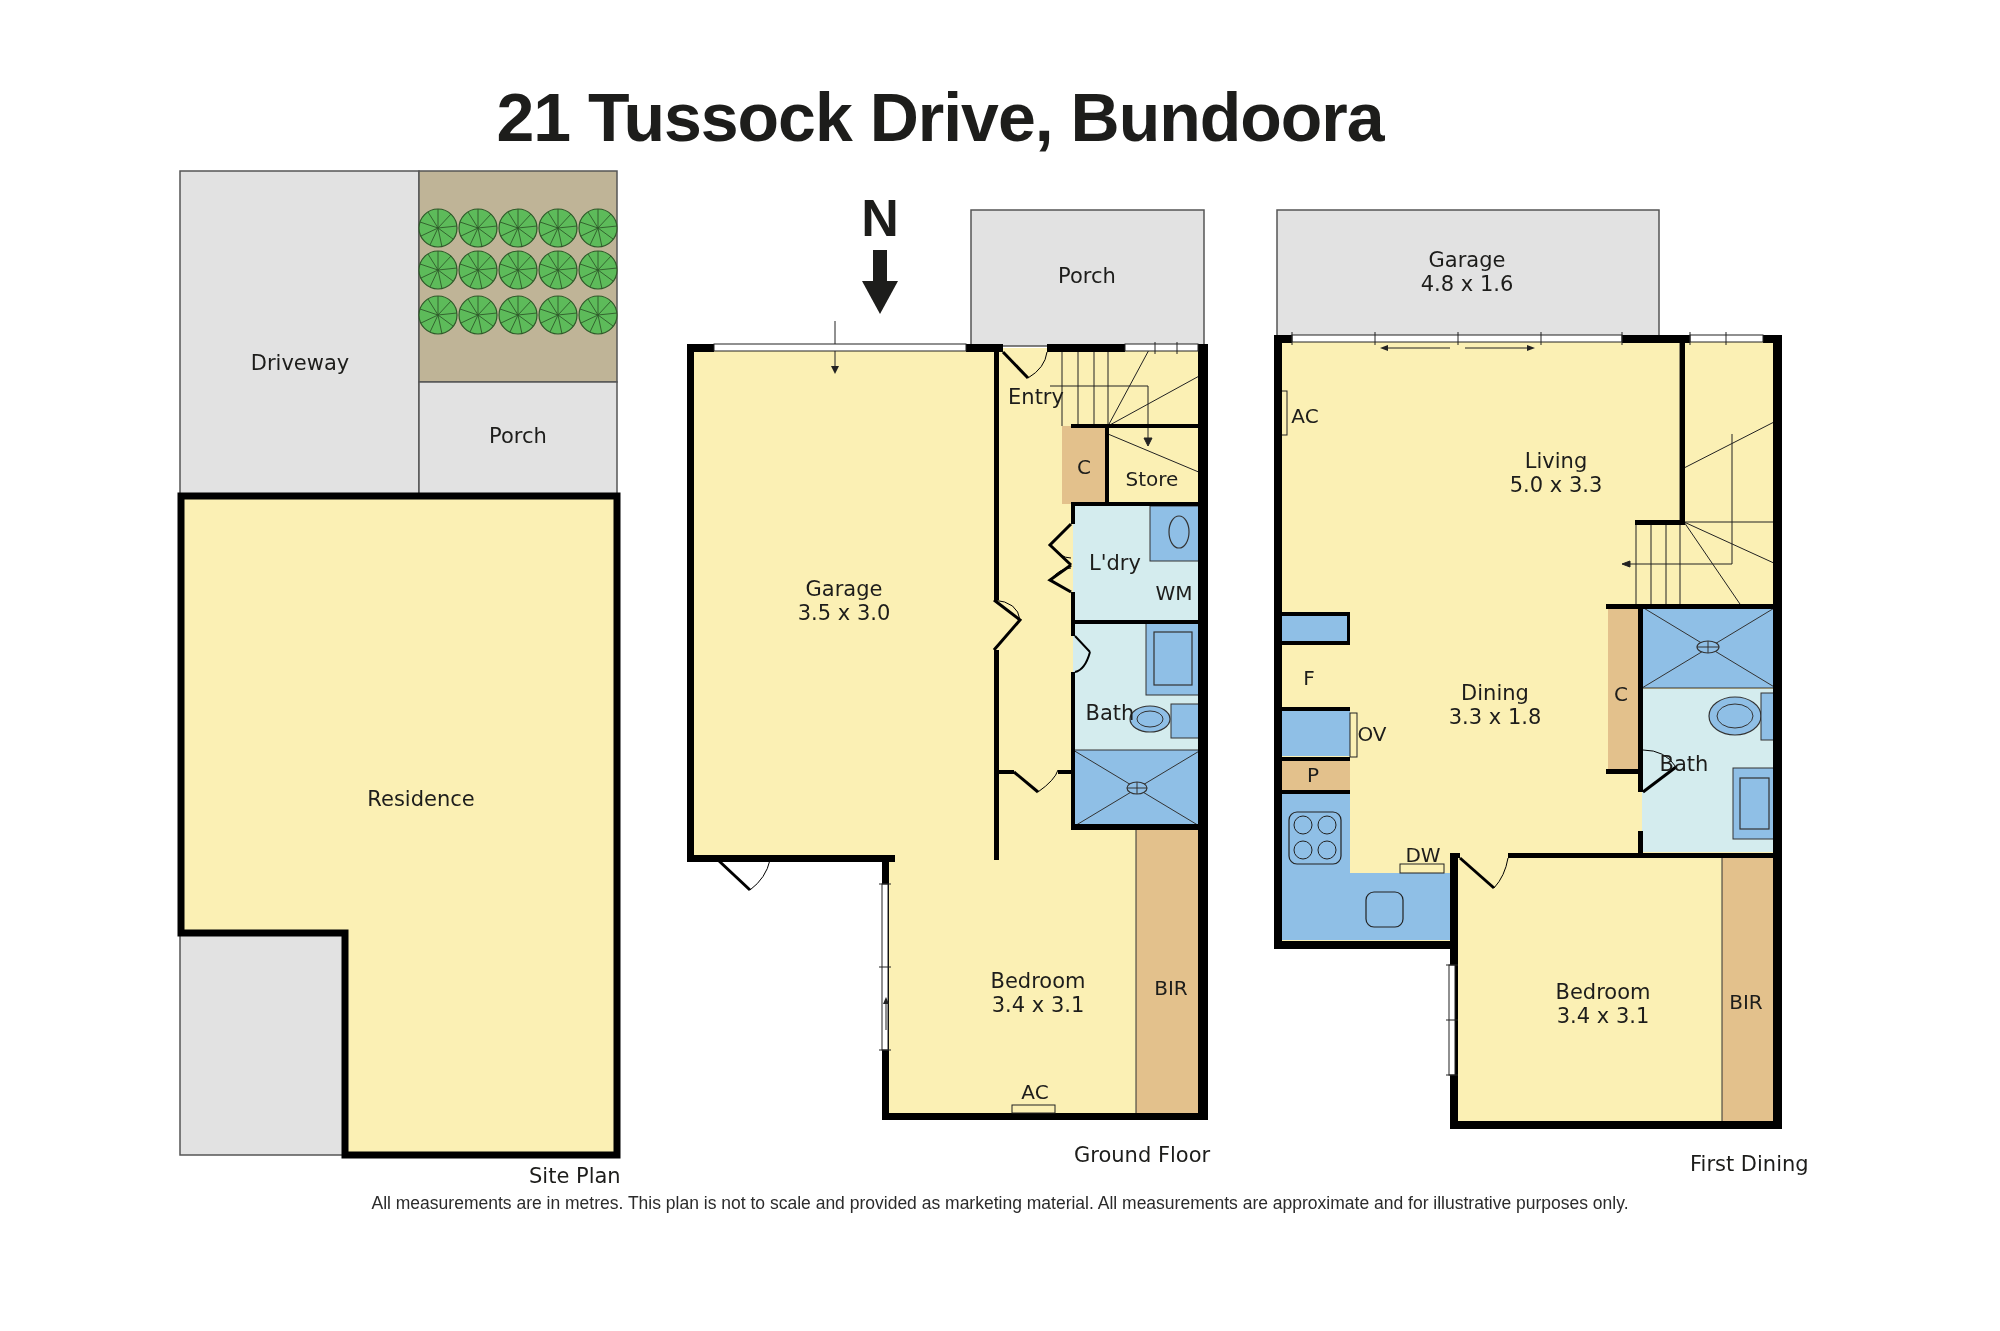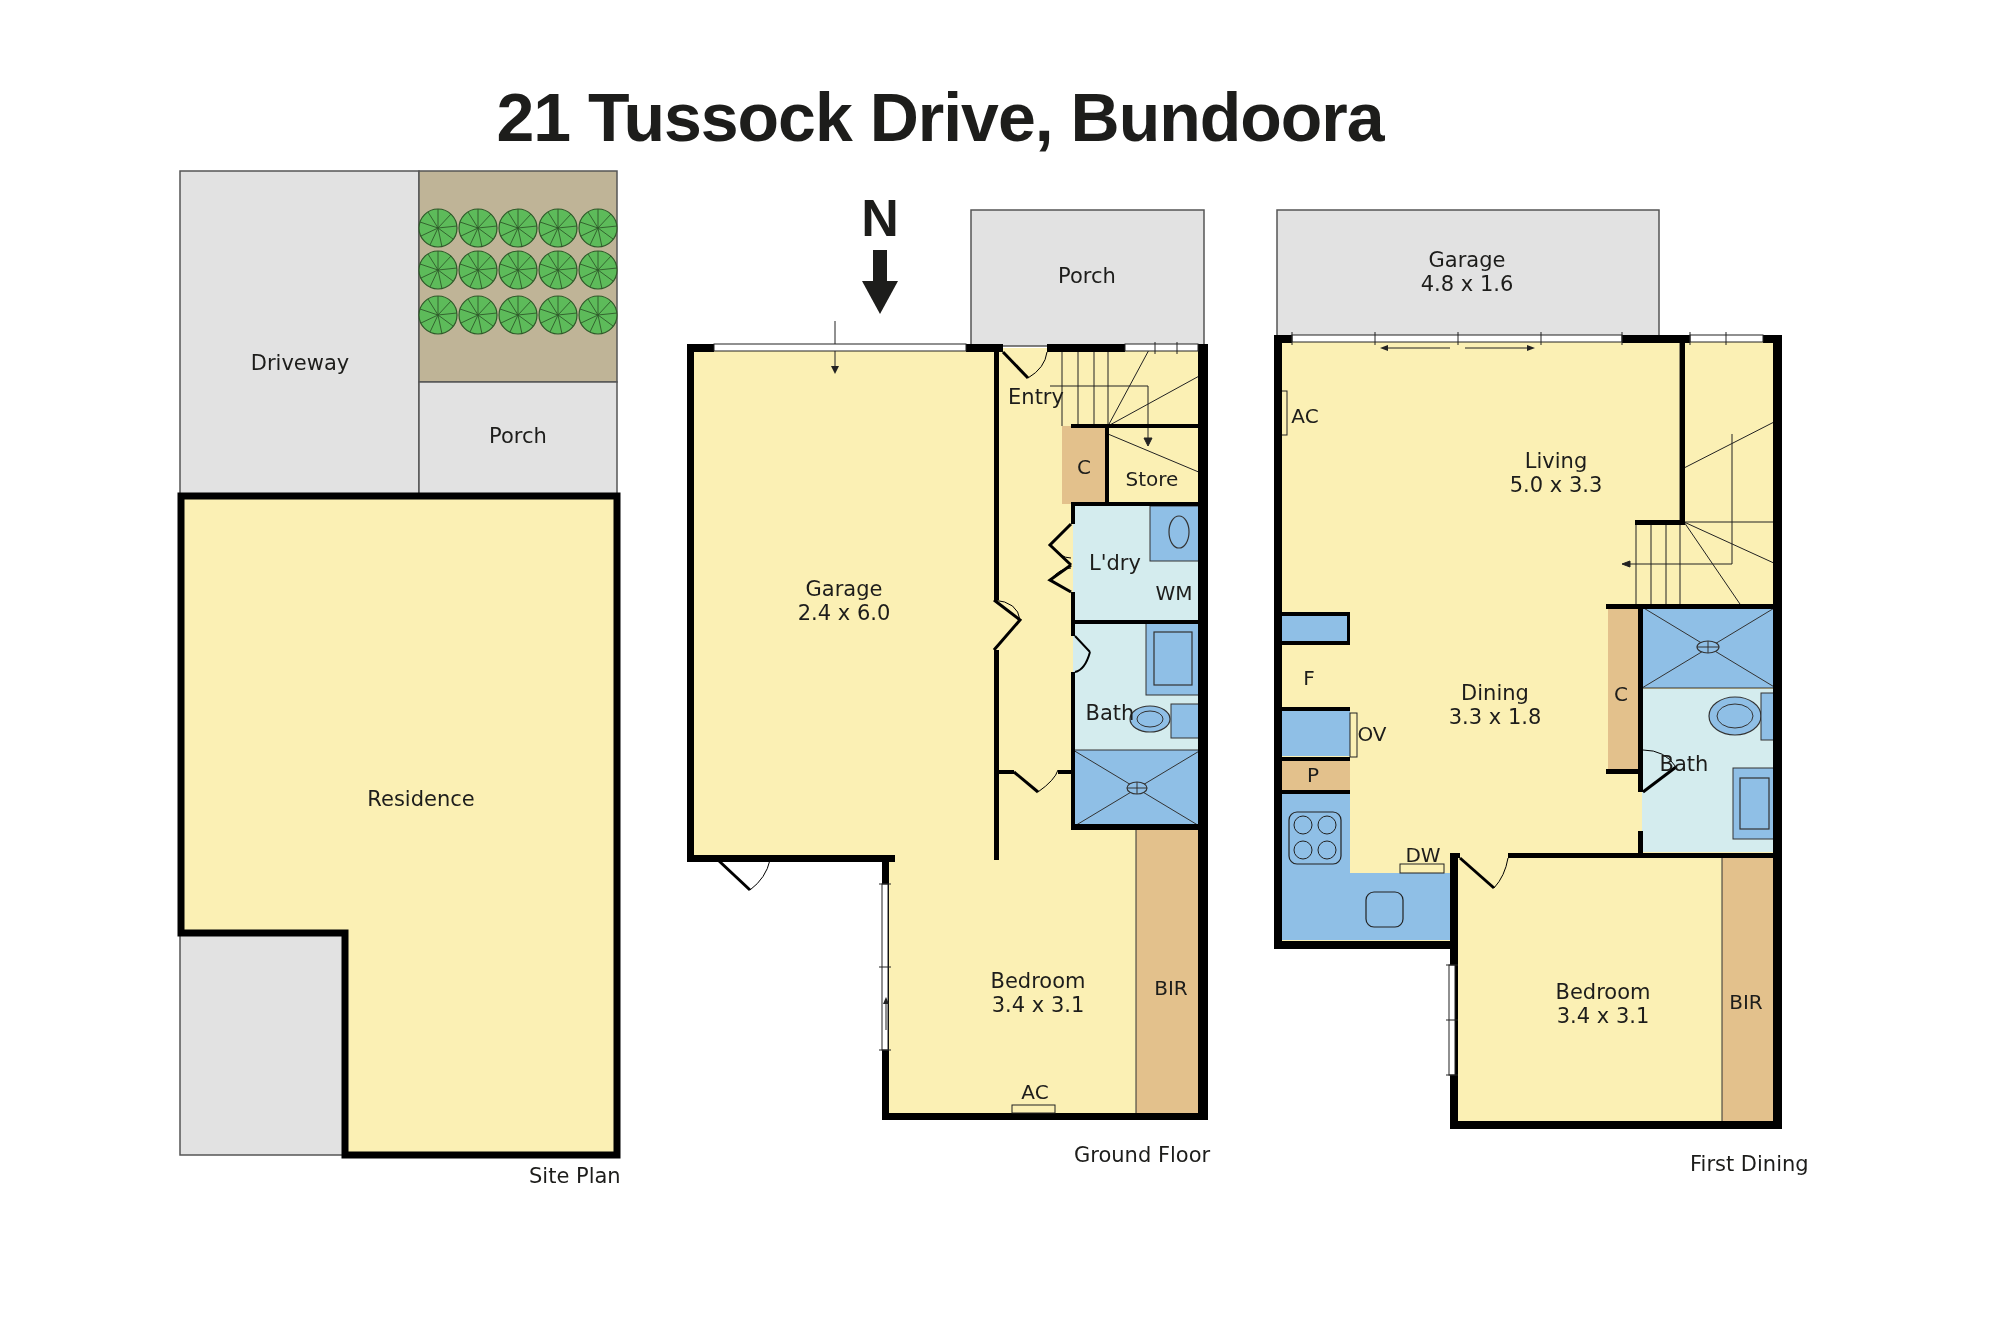--- a/index.html
+++ b/index.html
@@ -233,21 +233,21 @@
 
 <div class="lbl" style="left:300px;top:363px;">Driveway</div>
 <div class="lbl" style="left:518px;top:436px;">Porch</div>
 <div class="lbl" style="left:421px;top:763px;margin-top:36px;">Residence</div>
 <div class="caption" style="left:529px;top:1164px;">Site Plan</div>
 
 <div class="lbl" style="left:1087px;top:276px;">Porch</div>
 <div class="lbl" style="left:1036px;top:397px;">Entry</div>
 <div class="lbl" style="left:844px;top:601px;">
   <div>Garage</div>
-  <div>2.4 x 6.0</div>
+  <div>3.5 x 3.0</div>
 </div>
 <div class="lbl small" style="left:1084px;top:467px;">C</div>
 <div class="lbl small" style="left:1152px;top:479px;">Store</div>
 <div class="lbl" style="left:1115px;top:563px;">L'dry</div>
 <div class="lbl small" style="left:1174px;top:593px;">WM</div>
 <div class="lbl" style="left:1110px;top:713px;">Bath</div>
 <div class="lbl" style="left:1038px;top:993px;">
   <div>Bedroom</div>
   <div>3.4 x 3.1</div>
 </div>
@@ -275,13 +275,14 @@
 <div class="lbl small" style="left:1621px;top:694px;">C</div>
 <div class="lbl" style="left:1684px;top:764px;">Bath</div>
 <div class="lbl" style="left:1603px;top:1004px;">
   <div>Bedroom</div>
   <div>3.4 x 3.1</div>
 </div>
 <div class="lbl small" style="left:1746px;top:1002px;">BIR</div>
 <div class="caption" style="left:1690px;top:1152px;">First Dining</div>
 
 <div class="disclaimer">
+  <div>All measurements are in metres. This plan is not to scale and provided as marketing material. All measurements are approximate and for illustrative purposes only.</div>
 </div>
 
 </body></html>

